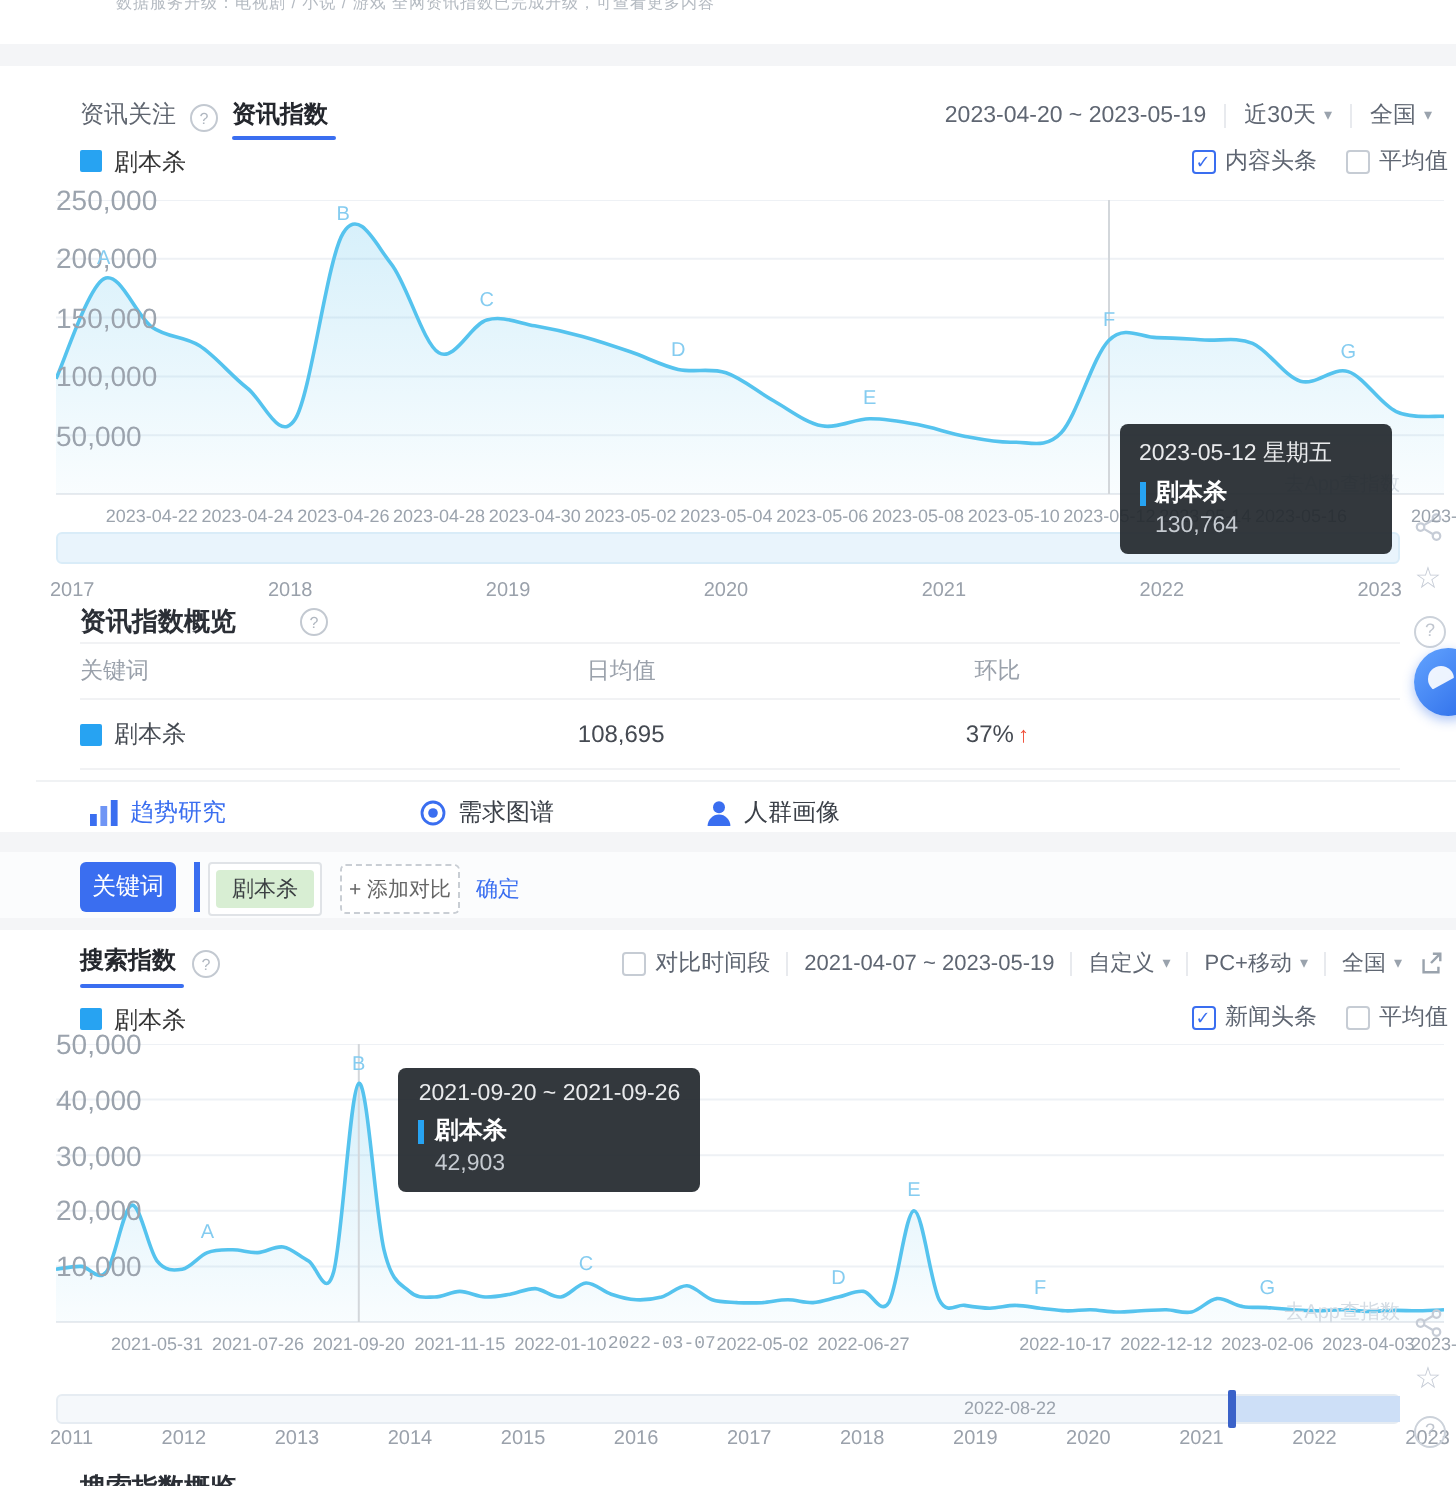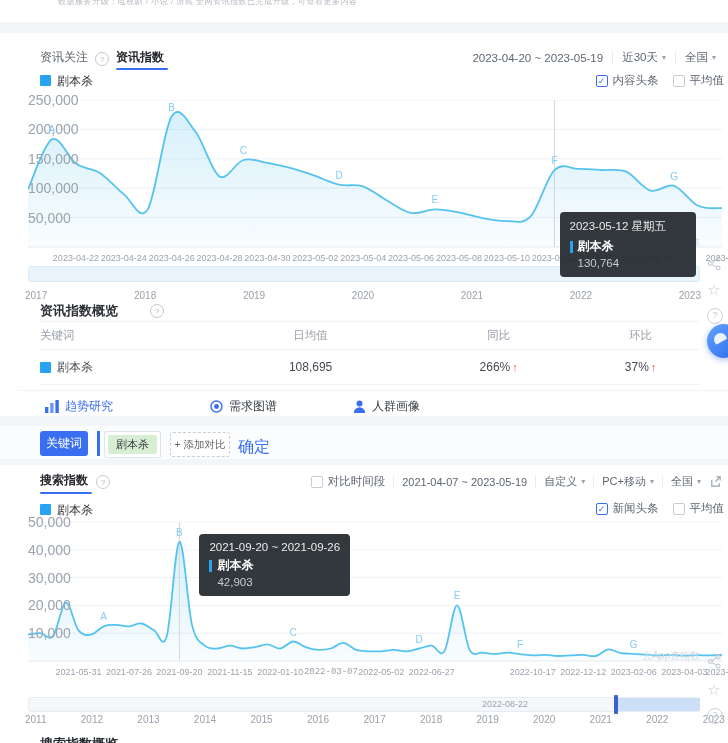--- a/index.html
+++ b/index.html
@@ -47,21 +47,21 @@
   .kwcell{display:flex;align-items:center;gap:6px;}
   .kwcell .sq{width:11px;height:11px;background:#27a3f2;border-radius:1px;}
   .uparrow{color:#ef4d37;font-size:11px;margin-left:2px;}
   .fnav-item{position:absolute;display:flex;align-items:center;gap:6px;font-size:12px;cursor:pointer;}
   .btn-blue{position:absolute;background:#3a6ef0;color:#fff;font-size:12px;display:flex;align-items:center;
             justify-content:center;border-radius:3px;cursor:pointer;}
   .tagbox{position:absolute;background:#fff;border:1px solid #e0e3e7;border-radius:2px;display:flex;align-items:center;padding:3px;}
   .gtag{background:#d8eed3;color:#3c4043;font-size:11px;padding:2px 8px;border-radius:2px;}
   .dashedbtn{position:absolute;border:1px dashed #c9ced4;border-radius:3px;color:#666;font-size:10.5px;
              display:flex;align-items:center;justify-content:center;background:#fff;cursor:pointer;}
-  .linkblue{position:absolute;color:#3a6ef0;font-size:16px;cursor:pointer;}
+  .linkblue{position:absolute;color:#3a6ef0;font-size:11px;cursor:pointer;}
   .sideicon{position:absolute;width:16px;height:16px;color:#c6ccd6;font-size:15px;line-height:16px;text-align:center;cursor:pointer;}
   .helpicon{position:absolute;width:14px;height:14px;border:1px solid #ccd2da;border-radius:50%;color:#c0c6cf;
             font-size:9px;line-height:13px;text-align:center;cursor:pointer;}
   .ball{position:absolute;width:34px;height:34px;border-radius:50%;background:linear-gradient(135deg,#63a4ff,#2a6ae8);
         box-shadow:0 2px 6px rgba(42,106,232,.4);cursor:pointer;}
   .ball::after{content:"";position:absolute;left:7px;top:9px;width:13px;height:13px;border-radius:50%;
         background:#fff;opacity:.9;clip-path:polygon(0 0,100% 0,100% 45%,0 100%);}
   .clipttl{position:absolute;font-size:13px;font-weight:bold;color:#2b2f36;}
 </style>
 </head>
@@ -173,30 +173,28 @@
 
   <div class="secttl" style="left:40px;top:302px;gap:32px;">
     <span>资讯指数概览</span>
     <span class="qicon" style="font-weight:normal;">?</span>
   </div>
 
   <div class="tbl" style="top:321px;">
     <div class="trow thead">
         <span>关键词</span>
         <span>日均值</span>
-        <span>同比</span>
         <span>环比</span>
       </div>
     <div class="trow tdata">
       <span class="kwcell">
         <span class="sq"></span>
         <span>剧本杀</span>
       </span>
       <span><span>108,695</span></span>
-      <span><span>266%</span><span class="uparrow">↑</span></span>
       <span><span>37%</span><span class="uparrow">↑</span></span>
     </div>
   </div>
 
   <div class="abs" style="left:18px;top:390px;width:710px;height:1px;background:#f0f2f4;"></div>
 
   <div class="fnav-item" style="left:45px;top:398px;color:#3a6ef0;">
     <svg width="14" height="13" viewBox="0 0 14 13">
       <rect x="0" y="7" width="3.4" height="6" fill="#3a6ef0"></rect>
       <rect x="5.2" y="3" width="3.4" height="10" fill="#6f95f5"></rect>

